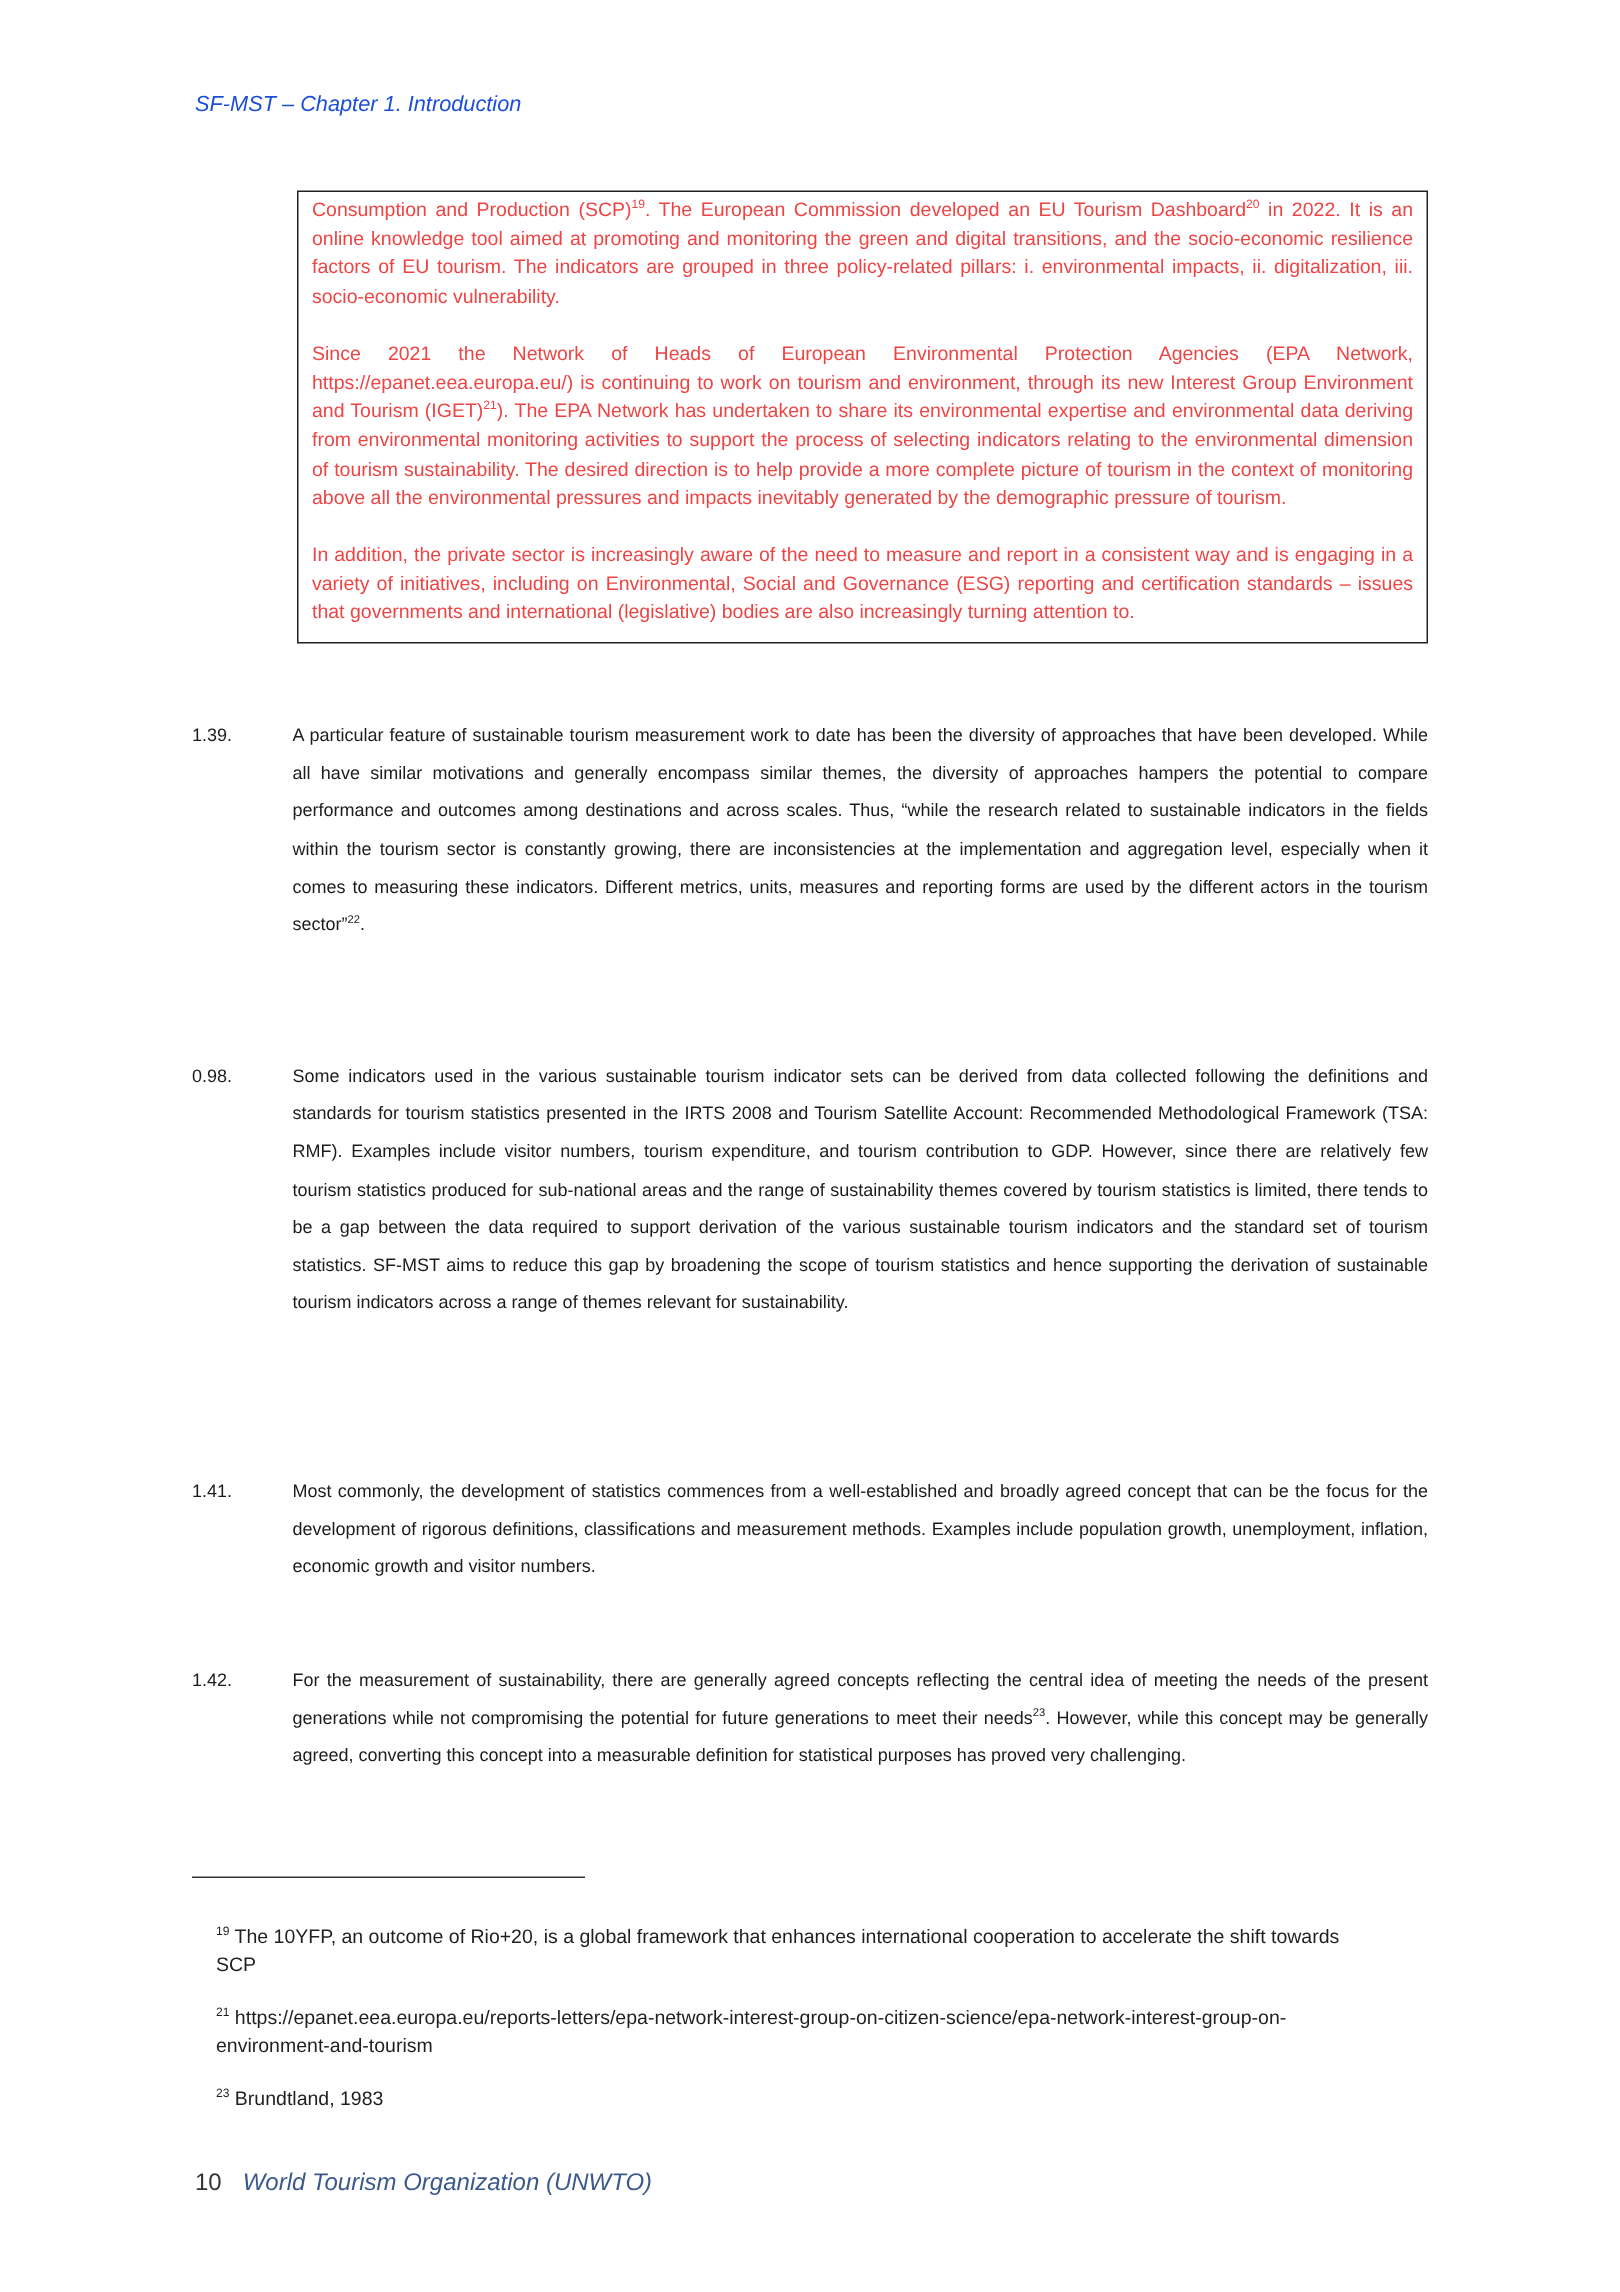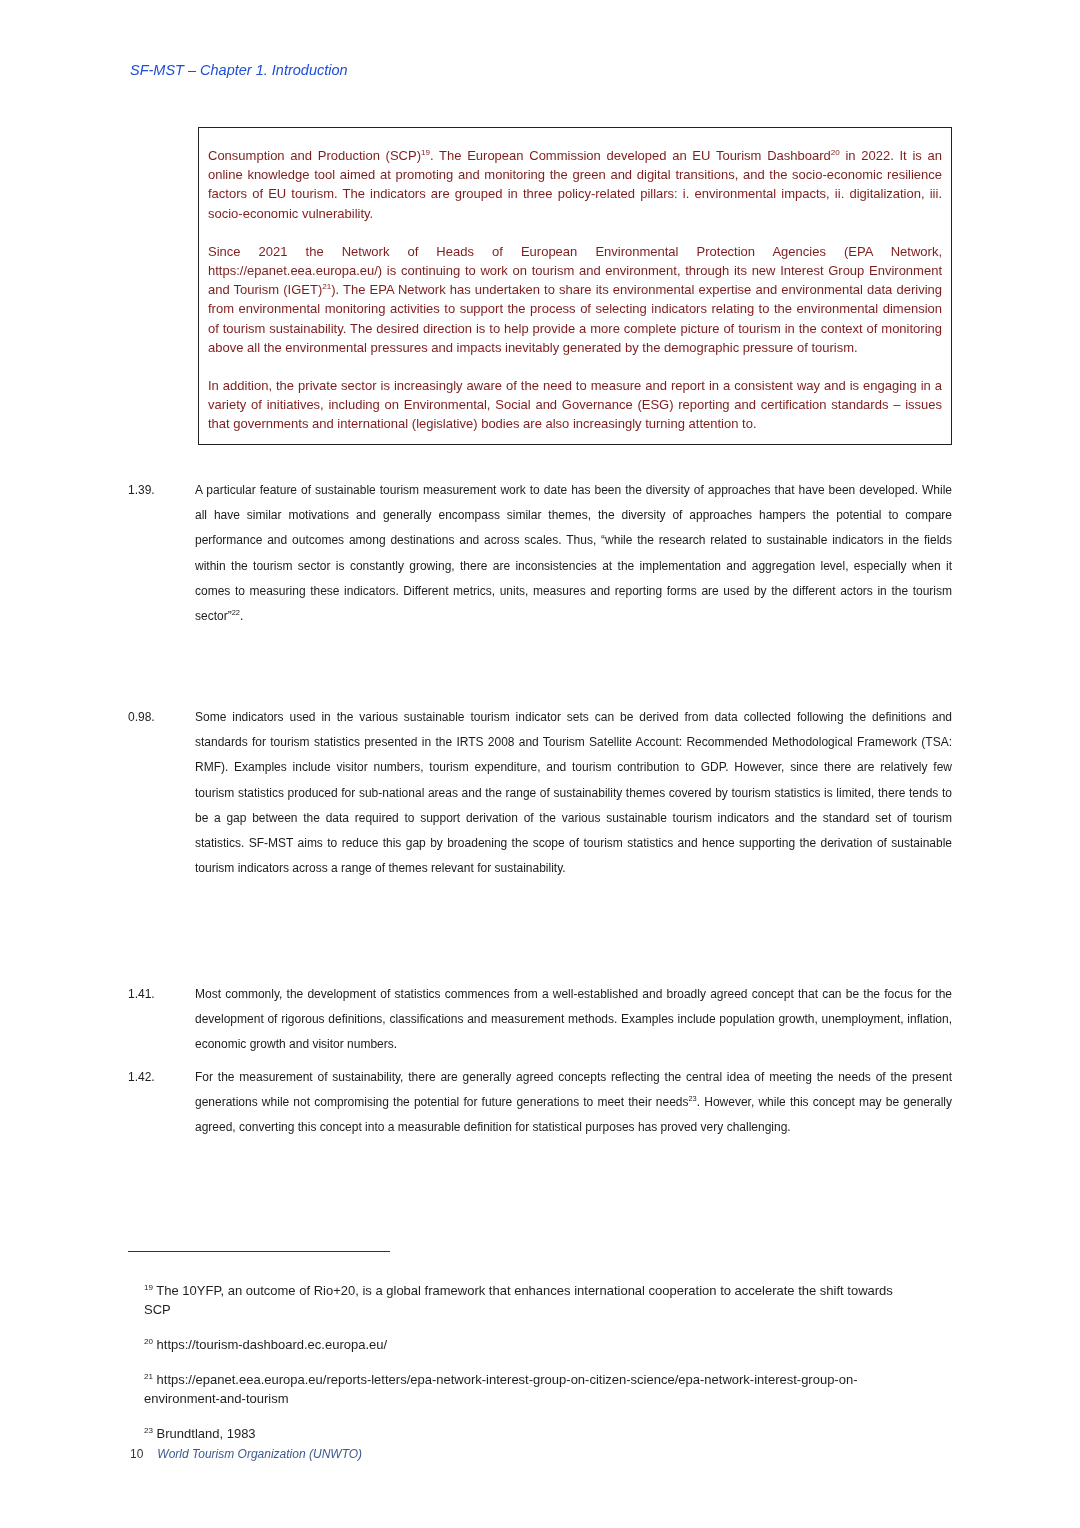--- a/index.html
+++ b/index.html
@@ -1,36 +1,36 @@
 <!DOCTYPE html>
 <html><head>
 <meta charset="utf-8">
 <style>
   html, body { margin: 0; padding: 0; background: #ffffff; }
   body { width: 1080px; height: 1528px; position: relative; overflow: hidden;
          font-family: "Liberation Sans", sans-serif; color: #1a1a1a; }
   .running-header { position: absolute; left: 130px; top: 62px; font-size: 14.5px;
          font-style: italic; color: #1d4ed8; }
   .box { position: absolute; left: 198px; top: 127px; width: 734px; height: 298px;
-         border: 1px solid #222; padding: 18px 9px 0 9px; font-size: 13px; line-height: 19.2px;
-         text-align: justify; color: #7f1d1d; }
+         border: 1px solid #222; padding: 2px 9px 0 9px; font-size: 13px; line-height: 19.2px;
+         text-align: justify; color: #ef4444; }
   .box p { margin: 0 0 19px 0; }
   .box p:last-child { margin-bottom: 0; }
   sup { font-size: 0.62em; line-height: 0; vertical-align: super; }
   .para { position: absolute; left: 128px; width: 824px; font-size: 12px; line-height: 25.2px; color: #1c1c1c; margin-top: 16px; }
   .para .num { position: absolute; left: 0; top: 0; width: 60px; }
   .para .text { margin-left: 67px; text-align: justify; }
   .p139 { top: 462px; }
   .p140 { top: 689px; }
   .p141 { top: 966px; }
-  .p142 { top: 1049px; }
+  .p142 { top: 1092px; }
   .fn-rule { position: absolute; left: 128px; top: 1251px; width: 262px; height: 0; border-top: 1px solid #333; }
   .footnotes { position: absolute; left: 128px; top: 1265px; width: 800px; font-size: 13px; line-height: 19px; color: #1f1f1f; }
   .footnotes div { margin: 16px; }
-  .footer { position: absolute; left: 130px; top: 1447px; font-size: 12px; color: #3b5a8c; }
+  .footer { position: absolute; left: 130px; top: 1447px; font-size: 16px; color: #3b5a8c; }
   .footer .pg { color: #333; margin-right: 14px; font-style: normal; }
   .footer .org { font-style: italic; }
 </style>
 </head>
 <body>
 
 <div class="running-header">SF-MST – Chapter 1. Introduction</div>
 
 <div class="box">
   <p><span>Consumption and Production (SCP)</span><sup>19</sup><span>. The European Commission developed an EU Tourism Dashboard</span><sup>20</sup><span> in 2022. It is an online knowledge tool aimed at promoting and monitoring the green and digital transitions, and the socio-economic resilience factors of EU tourism. The indicators are grouped in three policy-related pillars: i. environmental impacts, ii. digitalization, iii. socio-economic vulnerability.</span></p>
@@ -55,20 +55,19 @@
 
 <div class="para p142">
   <span class="num">1.42.</span>
   <div class="text"><span>For the measurement of sustainability, there are generally agreed concepts reflecting the central idea of meeting the needs of the present generations while not compromising the potential for future generations to meet their needs</span><sup>23</sup><span>. However, while this concept may be generally agreed, converting this concept into a measurable definition for statistical purposes has proved very challenging.</span></div>
 </div>
 
 <div class="fn-rule"></div>
 
 <div class="footnotes">
   <div><sup>19</sup> <span>The 10YFP, an outcome of Rio+20, is a global framework that enhances international cooperation to accelerate the shift towards SCP</span></div>
-  <div><sup>20</sup> <span>https://tourism-dashboard.ec.europa.eu/</span></div>
   <div><sup>21</sup> <span>https://epanet.eea.europa.eu/reports-letters/epa-network-interest-group-on-citizen-science/epa-network-interest-group-on-environment-and-tourism</span></div>
   <div><sup>23</sup> <span>Brundtland, 1983</span></div>
 </div>
 
 <div class="footer">
   <span class="pg">10</span><span class="org">World Tourism Organization (UNWTO)</span>
 </div>
 
 </body></html>

